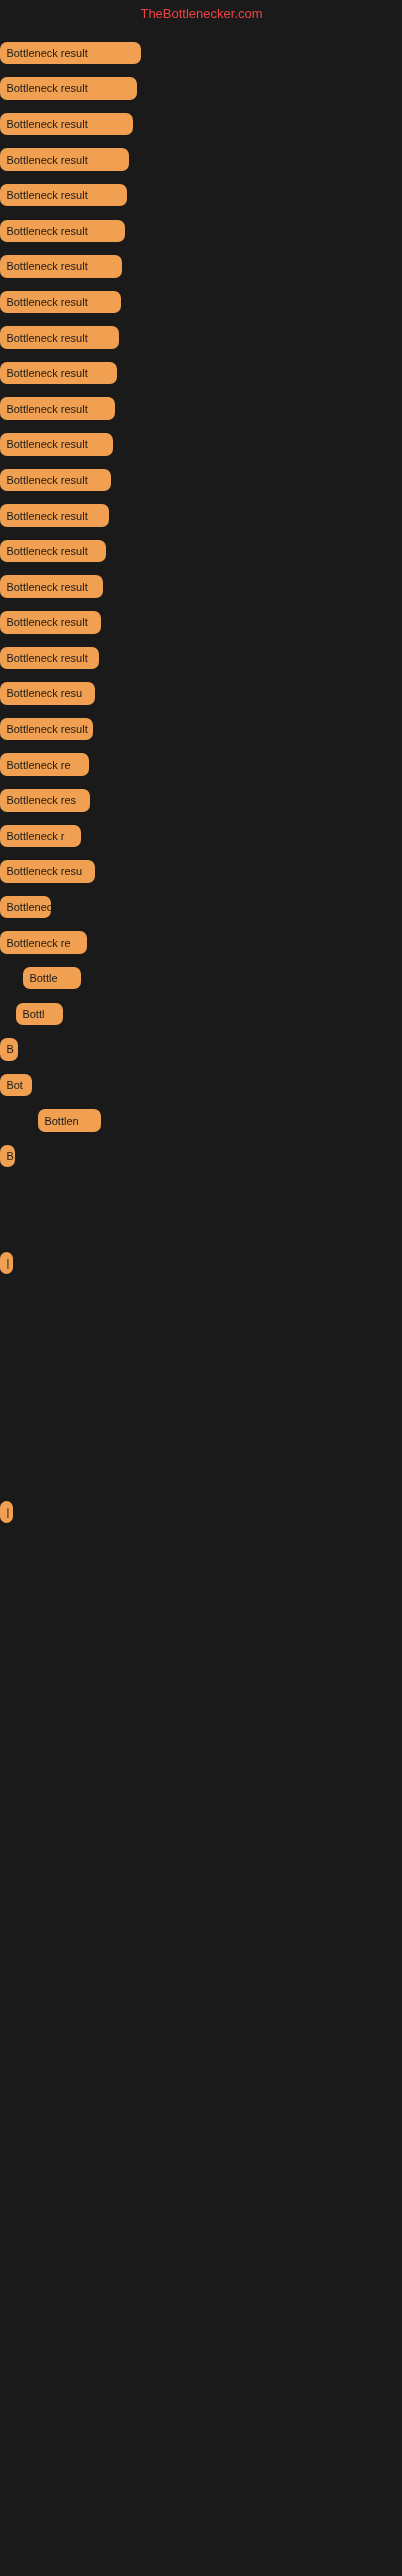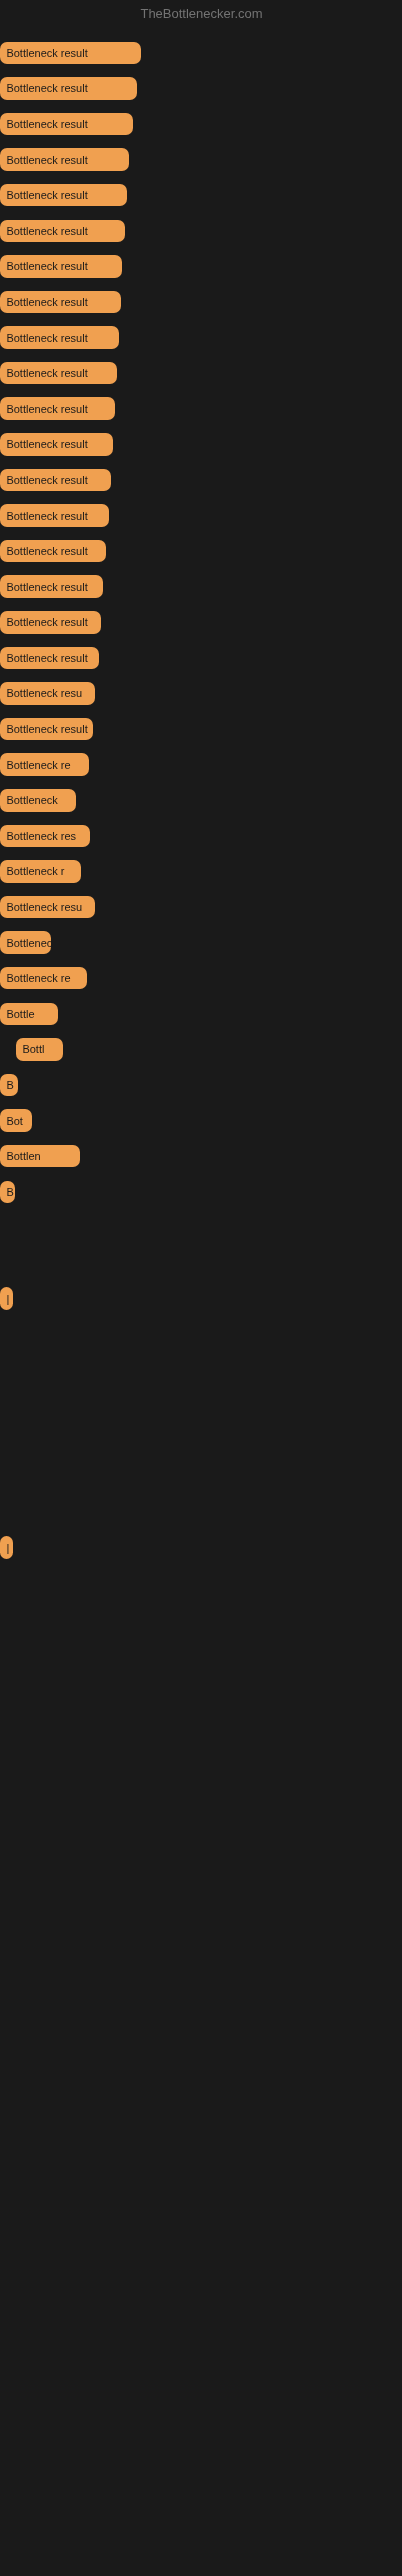--- a/index.html
+++ b/index.html
@@ -11,21 +11,21 @@
     body {
       width: 403px;
       min-height: 2576px;
       background-color: #1a1a1a;
       font-family: Arial, sans-serif;
       position: relative;
     }
 
     .site-title {
       text-align: center;
-      color: #737373;
+      color: #ef4444;
       font-size: 13px;
       padding: 6.4px 0;
       background-color: #1a1a1a;
     }
 
     .bars-container {
       padding: 8px 0;
     }
 
     .bar-row {
@@ -115,51 +115,48 @@
     <div class="bar-row">
       <div class="bar-label" style="width: 95px;">Bottleneck resu</div>
     </div>
     <div class="bar-row">
       <div class="bar-label" style="width: 93px;">Bottleneck result</div>
     </div>
     <div class="bar-row">
       <div class="bar-label" style="width: 89px;">Bottleneck re</div>
     </div>
     <div class="bar-row">
-      <div class="bar-label" style="width: 76px;">Bottleneck</div>
-    </div>
-    <div class="bar-row">
       <div class="bar-label" style="width: 90px;">Bottleneck res</div>
     </div>
     <div class="bar-row">
       <div class="bar-label" style="width: 81px;">Bottleneck r</div>
     </div>
     <div class="bar-row">
       <div class="bar-label" style="width: 95px;">Bottleneck resu</div>
     </div>
     <div class="bar-row">
       <div class="bar-label" style="width: 51px;">Bottlenec</div>
     </div>
     <div class="bar-row">
       <div class="bar-label" style="width: 87px;">Bottleneck re</div>
     </div>
     <div class="bar-row">
-      <div class="bar-label" style="width: 58px;">Bottle</div>
+      <div class="bar-label" style="width: 58px; margin-left: 23px;">Bottle</div>
     </div>
     <div class="bar-row">
       <div class="bar-label" style="width: 47px; margin-left: 16px;">Bottl</div>
     </div>
     <div class="bar-row">
       <div class="bar-label" style="width: 17.7px;">B</div>
     </div>
     <div class="bar-row">
       <div class="bar-label" style="width: 32px;">Bot</div>
     </div>
     <div class="bar-row">
-      <div class="bar-label" style="width: 80px;">Bottlen</div>
+      <div class="bar-label" style="width: 63px; margin-left: 38px;">Bottlen</div>
     </div>
     <div class="bar-row">
       <div class="bar-label" style="width: 14.5px;">B</div>
     </div>
     <div class="bar-row"></div>
     <div class="bar-row"></div>
     <div class="bar-row">
       <div class="bar-label" style="width: 9.7px;">|</div>
     </div>
     <div class="bar-row"></div>

